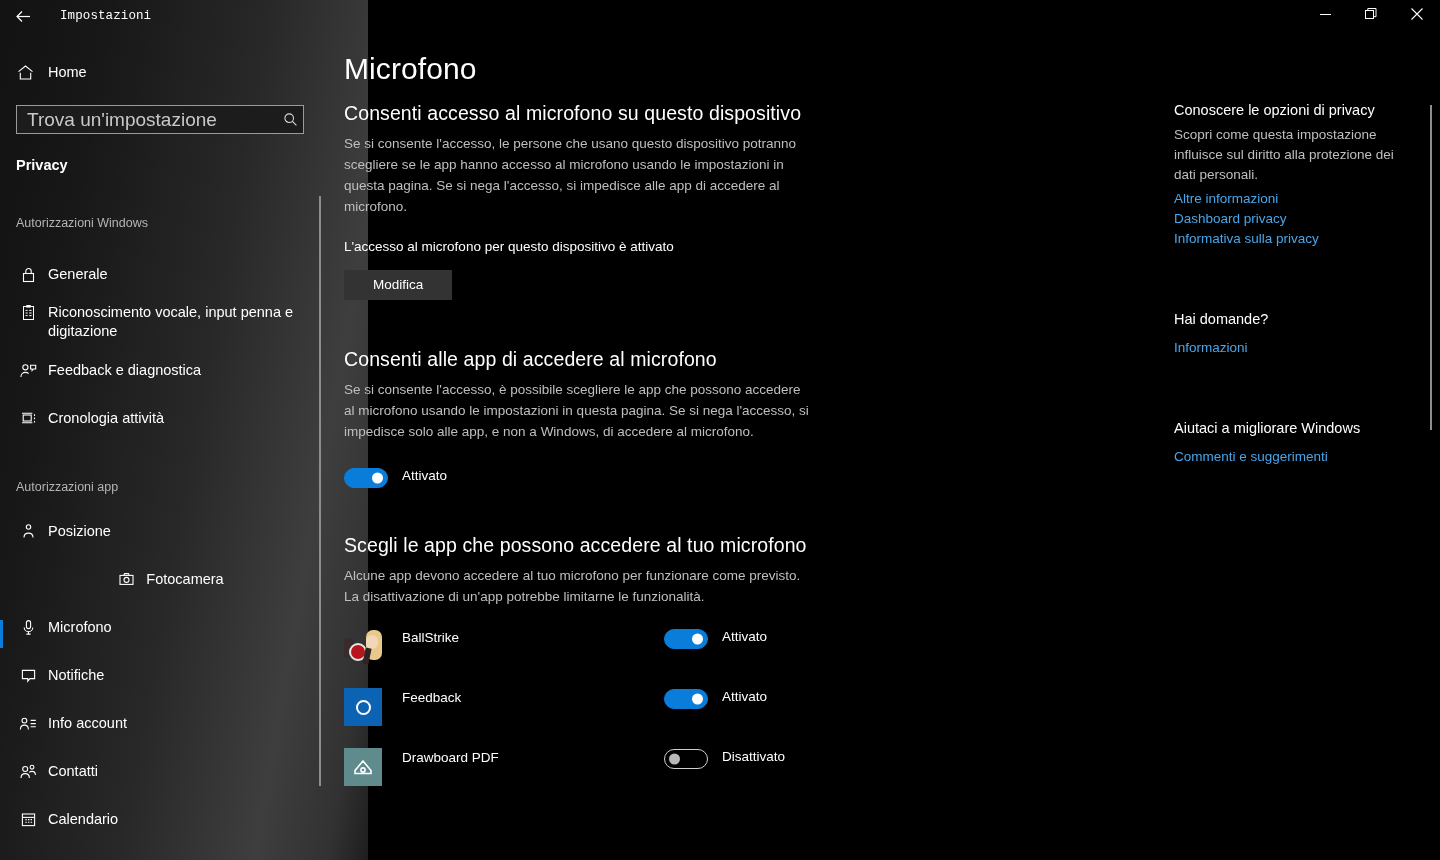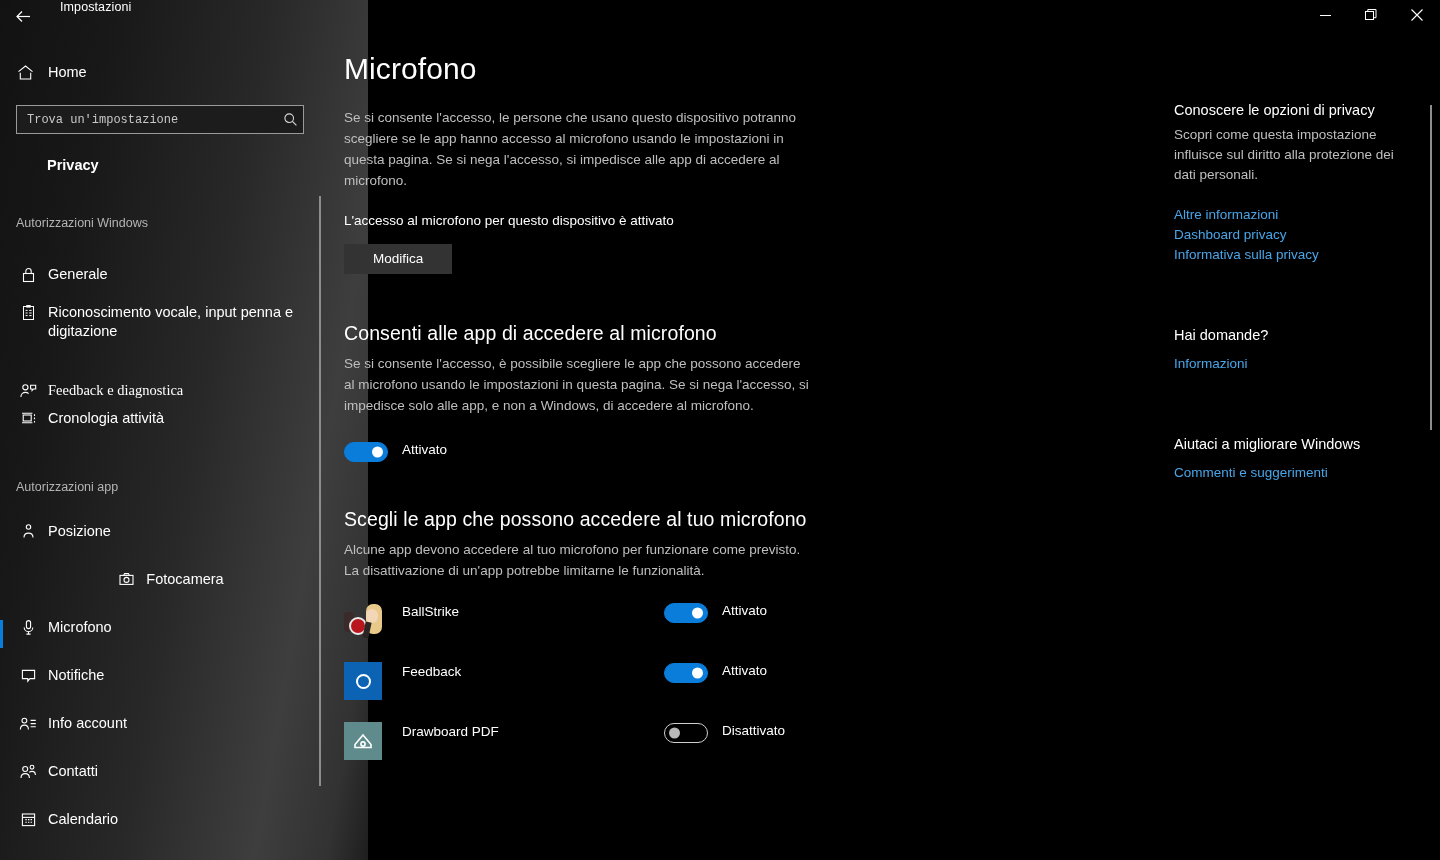--- a/index.html
+++ b/index.html
@@ -16,22 +16,23 @@
     position: relative;
     width: 1440px; height: 860px;
     background: #000000;
     overflow: hidden;
   }
 
   
   .titlebar {
     position: absolute; top: 0; left: 0;
     width: 1440px; height: 32px;
-    display: flex; align-items: flex-start;
+    display: flex; align-items: center;
     z-index: 40;
+    font-family: Liberation Mono, monospace;
   }
   .back-btn {
     width: 46px; height: 32px;
     display: flex; align-items: center; justify-content: center;
     color: #ffffff;
   }
   .back-btn svg { display: block; }
   .app-title {
     font-size: 12.5px;
     color: #ffffff;
@@ -78,33 +79,33 @@
   .searchbox {
     position: absolute; top: 105px; left: 16px;
     width: 288px; height: 29px;
     background: #1c1c1c;
     border: 1px solid #9a9a9a;
     display: flex; align-items: center;
   }
   .searchbox input {
     flex: 1;
     background: transparent; border: none; outline: none;
-    font-family: Liberation Mono, monospace;
-    font-size: 12px; color: #f0abfc;
+    font-family: Liberation Sans, sans-serif;
+    font-size: 19px; color: #f0abfc;
     padding: 0 6px 0 10px;
   }
   .searchbox input::placeholder { color: #c8c8c8; opacity: 1; }
   .searchbox .sico {
     width: 26px; display: flex; align-items: center; justify-content: center;
     color: #d8d8d8;
   }
 
   .nav-section-title {
     position: absolute; left: 16px;
-    font-size: 14.5px; font-weight: bold; color: #ffffff; margin-left: 31px;
+    font-size: 14.5px; font-weight: bold; color: #ffffff;
   }
   .group-head {
     position: absolute; left: 16px;
     font-size: 12.5px; color: #b4b4b4;
   }
 
   .nav-item {
     position: absolute; left: 0; width: 322px;
     display: flex; align-items: flex-start;
     padding-left: 16px;
@@ -364,21 +365,21 @@
         <span class="ico">
           <svg width="17" height="17" viewBox="0 0 17 17" fill="none" stroke="currentColor" stroke-width="1">
             <rect x="3.5" y="2.5" width="10" height="13"></rect>
             <rect x="6.3" y="1" width="4.4" height="2.6" fill="currentColor" stroke="none"></rect>
             <path d="M5.6 6.4h2M9.2 6.4h2.4M5.6 9h2M9.2 9h2.4M5.6 11.6h2M9.2 11.6h2.4"></path>
           </svg>
         </span>
         <span class="lbl">Riconoscimento vocale, input penna e digitazione</span>
       </div>
 
-      <div class="nav-item" style="top:381px;font-family:Liberation Serif, serif;">
+      <div class="nav-item" style="top:361px;">
         <span class="ico">
           <svg width="18" height="18" viewBox="0 0 18 18" fill="none" stroke="currentColor" stroke-width="1.1">
             <circle cx="6.4" cy="5.3" r="2.6"></circle>
             <path d="M1.9 15c0-2.8 2-4.6 4.5-4.6 1.3 0 2.4.4 3.2 1.2"></path>
             <path d="M11.6 3.2h5.1v3.8h-2.2l-1.4 1.6V7h-1.5z"></path>
           </svg>
         </span>
         <span class="lbl">Feedback e diagnostica</span>
       </div>
 
@@ -474,20 +475,21 @@
     </div>
   </nav>
 
   <main class="content">
 
     <h1 class="page-title">Microfono</h1>
 
     <div class="col-main">
 
       <section>
+        <h2 class="sec-title">Consenti accesso al microfono su questo dispositivo</h2>
         <p class="sec-body">Se si consente l'accesso, le persone che usano questo dispositivo potranno scegliere se le app hanno accesso al microfono usando le impostazioni in questa pagina. Se si nega l'accesso, si impedisce alle app di accedere al microfono.</p>
         <p class="status-line" style="margin-top:20px;">L'accesso al microfono per questo dispositivo è attivato</p>
         <button class="btn-modifica" style="margin-top:13px;">Modifica</button>
       </section>
 
       <section style="margin-top:46px;">
         <h2 class="sec-title">Consenti alle app di accedere al microfono</h2>
         <p class="sec-body">Se si consente l'accesso, è possibile scegliere le app che possono accedere al microfono usando le impostazioni in questa pagina. Se si nega l'accesso, si impedisce solo alle app, e non a Windows, di accedere al microfono.</p>
         <div class="toggle-row" style="margin-top:26px;">
           <span class="toggle on">
@@ -555,21 +557,21 @@
 
         </div>
       </section>
     </div>
 
     <aside class="col-aside">
 
       <div class="aside-block">
         <div class="aside-h">Conoscere le opzioni di privacy</div>
         <div class="aside-p">Scopri come questa impostazione influisce sul diritto alla protezione dei dati personali.</div>
-        <div style="margin-top:20px;">
+        <div style="margin-top:4px;">
           <a href="#" class="aside-link">Altre informazioni</a>
           <a href="#" class="aside-link">Dashboard privacy</a>
           <a href="#" class="aside-link">Informativa sulla privacy</a>
         </div>
       </div>
 
       <div class="aside-block" style="margin-top:60px;">
         <div class="aside-h">Hai domande?</div>
         <a href="#" class="aside-link" style="margin-top:9px;">Informazioni</a>
       </div>

